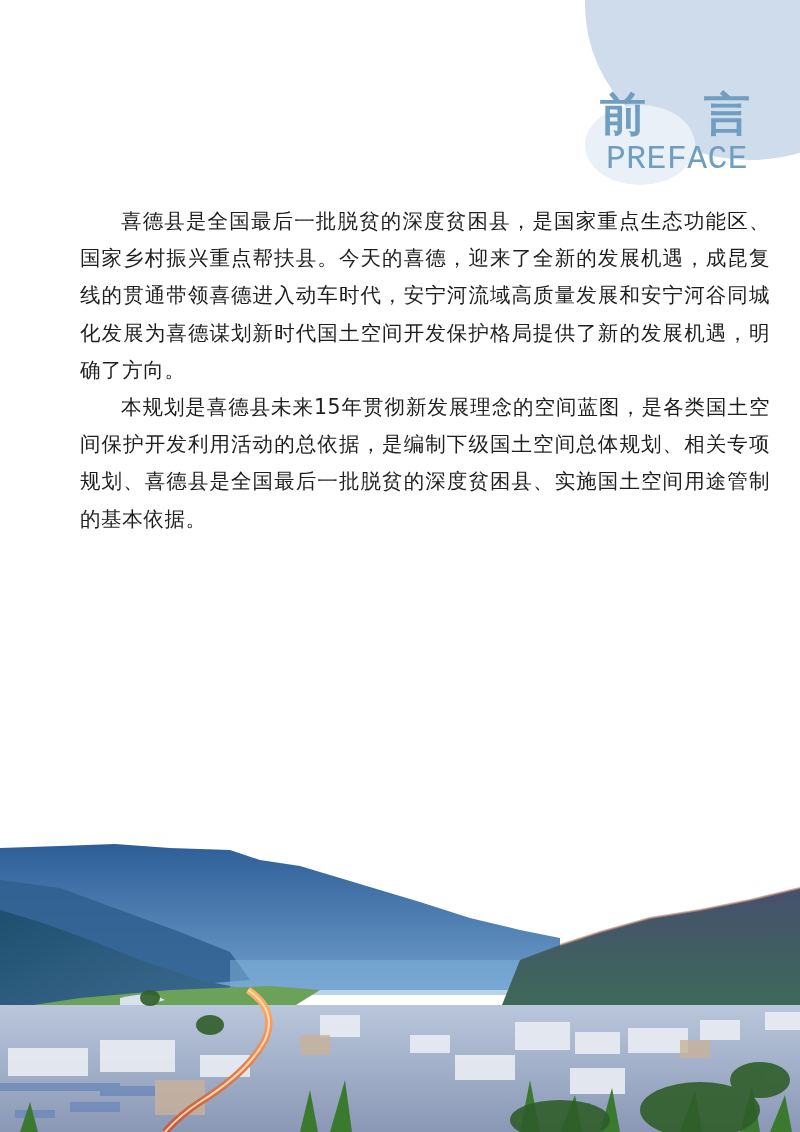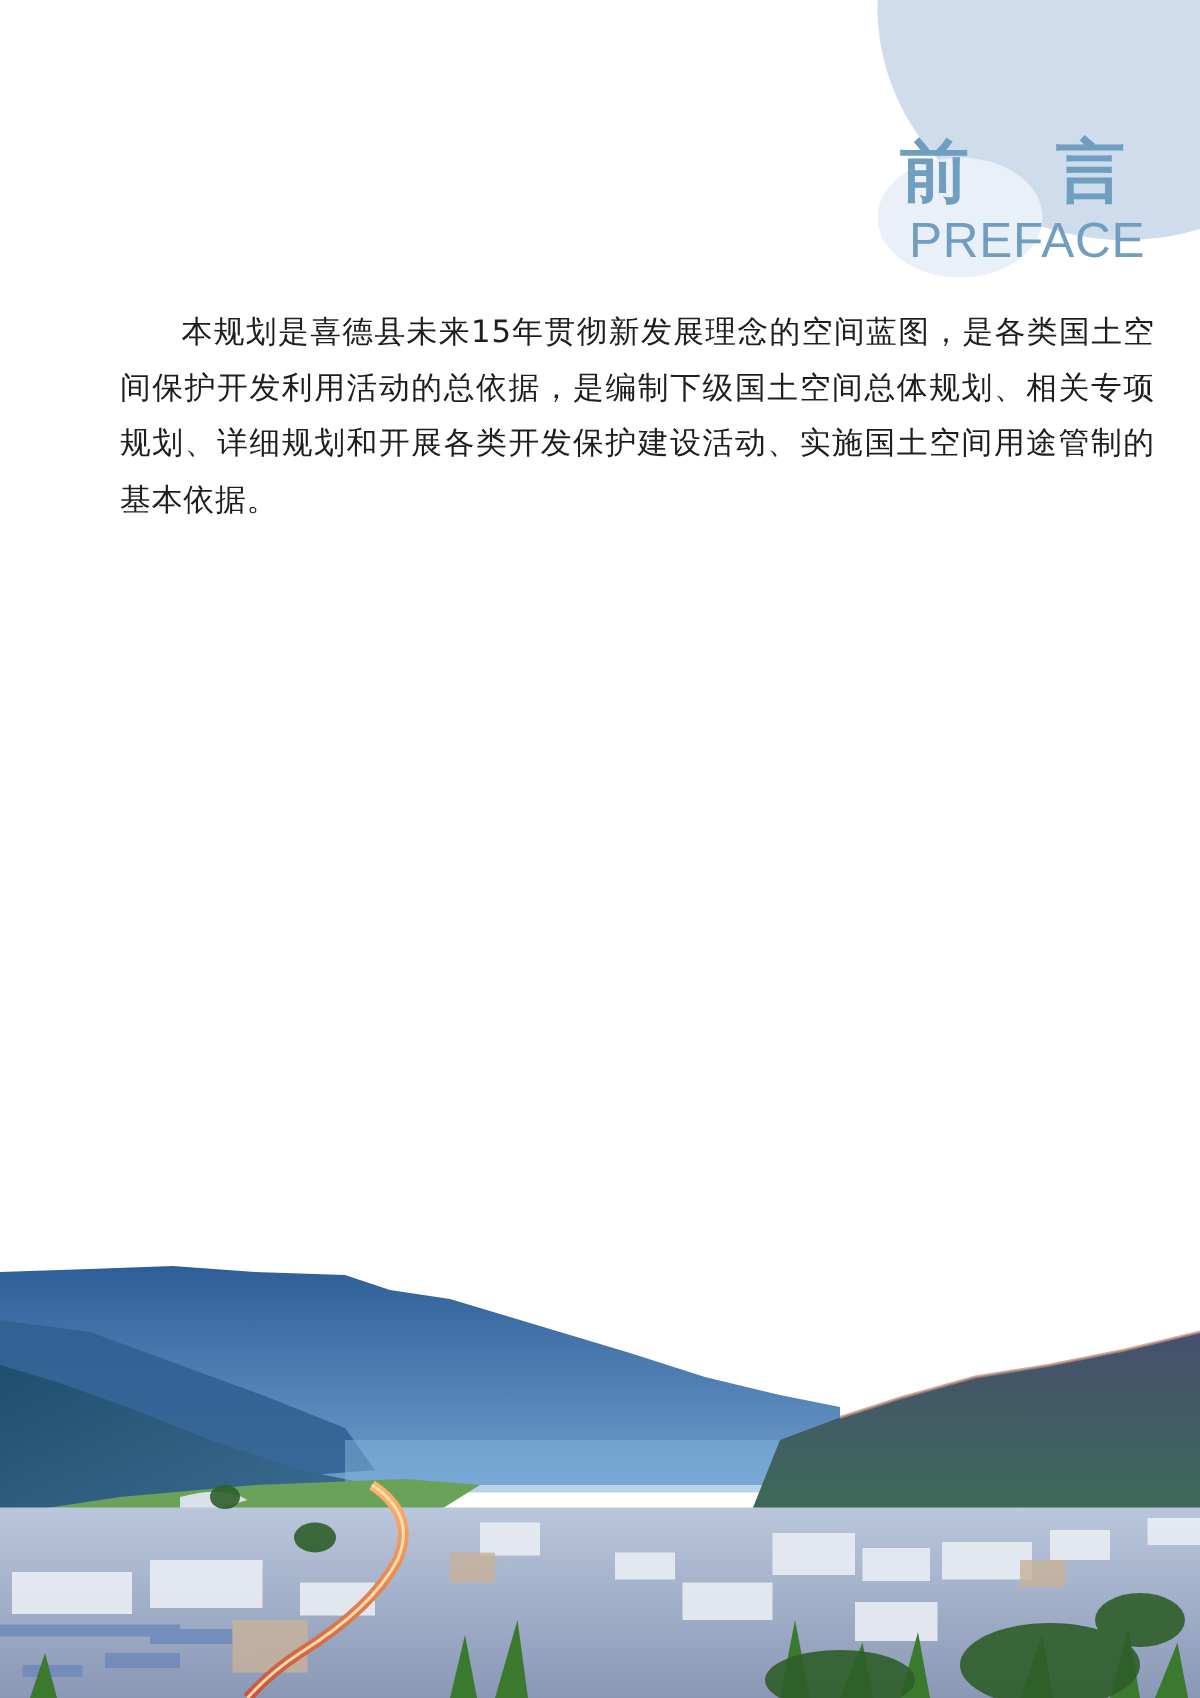--- a/index.html
+++ b/index.html
@@ -18,21 +18,21 @@
       width: 110px; height: 80px; border-radius: 50%;
       background: #e9f0f7;
     }
     .title-cn {
       position: absolute; left: 600px; top: 88px; width: 150px;
       display: flex; justify-content: space-between;
       font-size: 46px; font-weight: bold; color: #6f9ec0; line-height: 52px;
     }
     .title-en {
       position: absolute; left: 606px; top: 142px;
-      font-family: Liberation Sans, sans-serif;
+      font-family: Liberation Mono, monospace;
       font-size: 33px; color: #6f9ec0; letter-spacing: 0.5px; line-height: 36px;
     }
     .content {
       position: absolute; left: 80px; top: 203px; width: 690px;
       font-size: 20.5px; line-height: 37.2px; color: #1e1e1e;
       letter-spacing: 0.6px;
     }
     .content p { margin: 0; text-indent: 2em; text-align: justify; }
     .photo {
       position: absolute; left: 0; top: 840px; width: 800px; height: 292px;
@@ -46,21 +46,22 @@
 <div class="circle-big"></div>
 <div class="circle-small"></div>
 
 <div class="title-cn">
   <span>前</span>
   <span>言</span>
 </div>
 <div class="title-en">PREFACE</div>
 
 <div class="content">
-  <p>本规划是喜德县未来15年贯彻新发展理念的空间蓝图，是各类国土空间保护开发利用活动的总依据，是编制下级国土空间总体规划、相关专项规划、详细规划和开展各类开发保护建设活动、实施国土空间用途管制的基本依据。</p>
+  <p>喜德县是全国最后一批脱贫的深度贫困县，是国家重点生态功能区、国家乡村振兴重点帮扶县。今天的喜德，迎来了全新的发展机遇，成昆复线的贯通带领喜德进入动车时代，安宁河流域高质量发展和安宁河谷同城化发展为喜德谋划新时代国土空间开发保护格局提供了新的发展机遇，明确了方向。</p>
+  <p>本规划是喜德县未来15年贯彻新发展理念的空间蓝图，是各类国土空间保护开发利用活动的总依据，是编制下级国土空间总体规划、相关专项规划、喜德县是全国最后一批脱贫的深度贫困县、实施国土空间用途管制的基本依据。</p>
 </div>
 
 <div class="photo">
   <svg width="800" height="292" viewBox="0 0 800 292">
     <defs>
       <linearGradient id="mtnFar" x1="0" y1="0" x2="0" y2="1">
         <stop offset="0" stop-color="#2d5e97"></stop>
         <stop offset="1" stop-color="#6f9dcc"></stop>
       </linearGradient>
       <linearGradient id="mtnNear" x1="0" y1="0" x2="1" y2="1">

